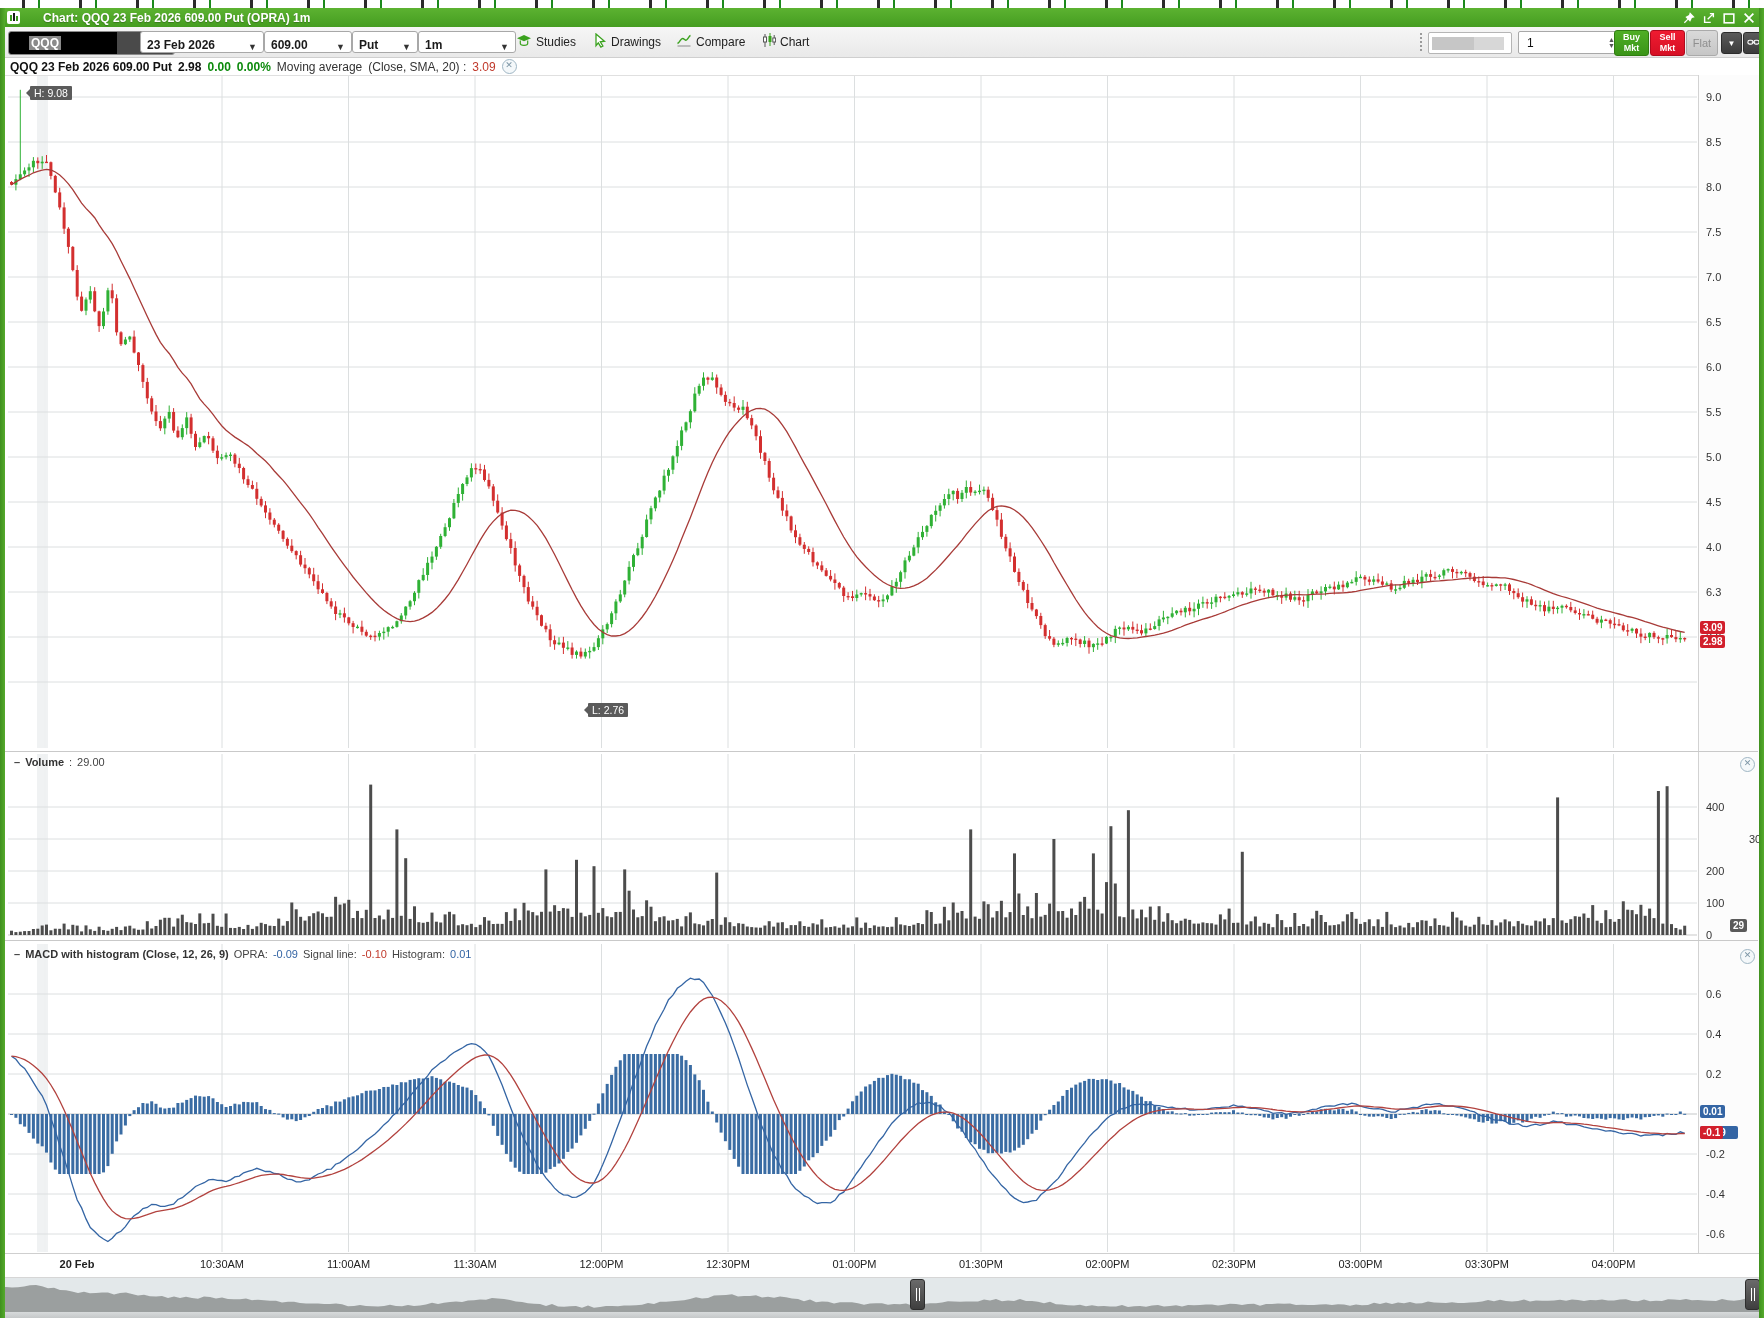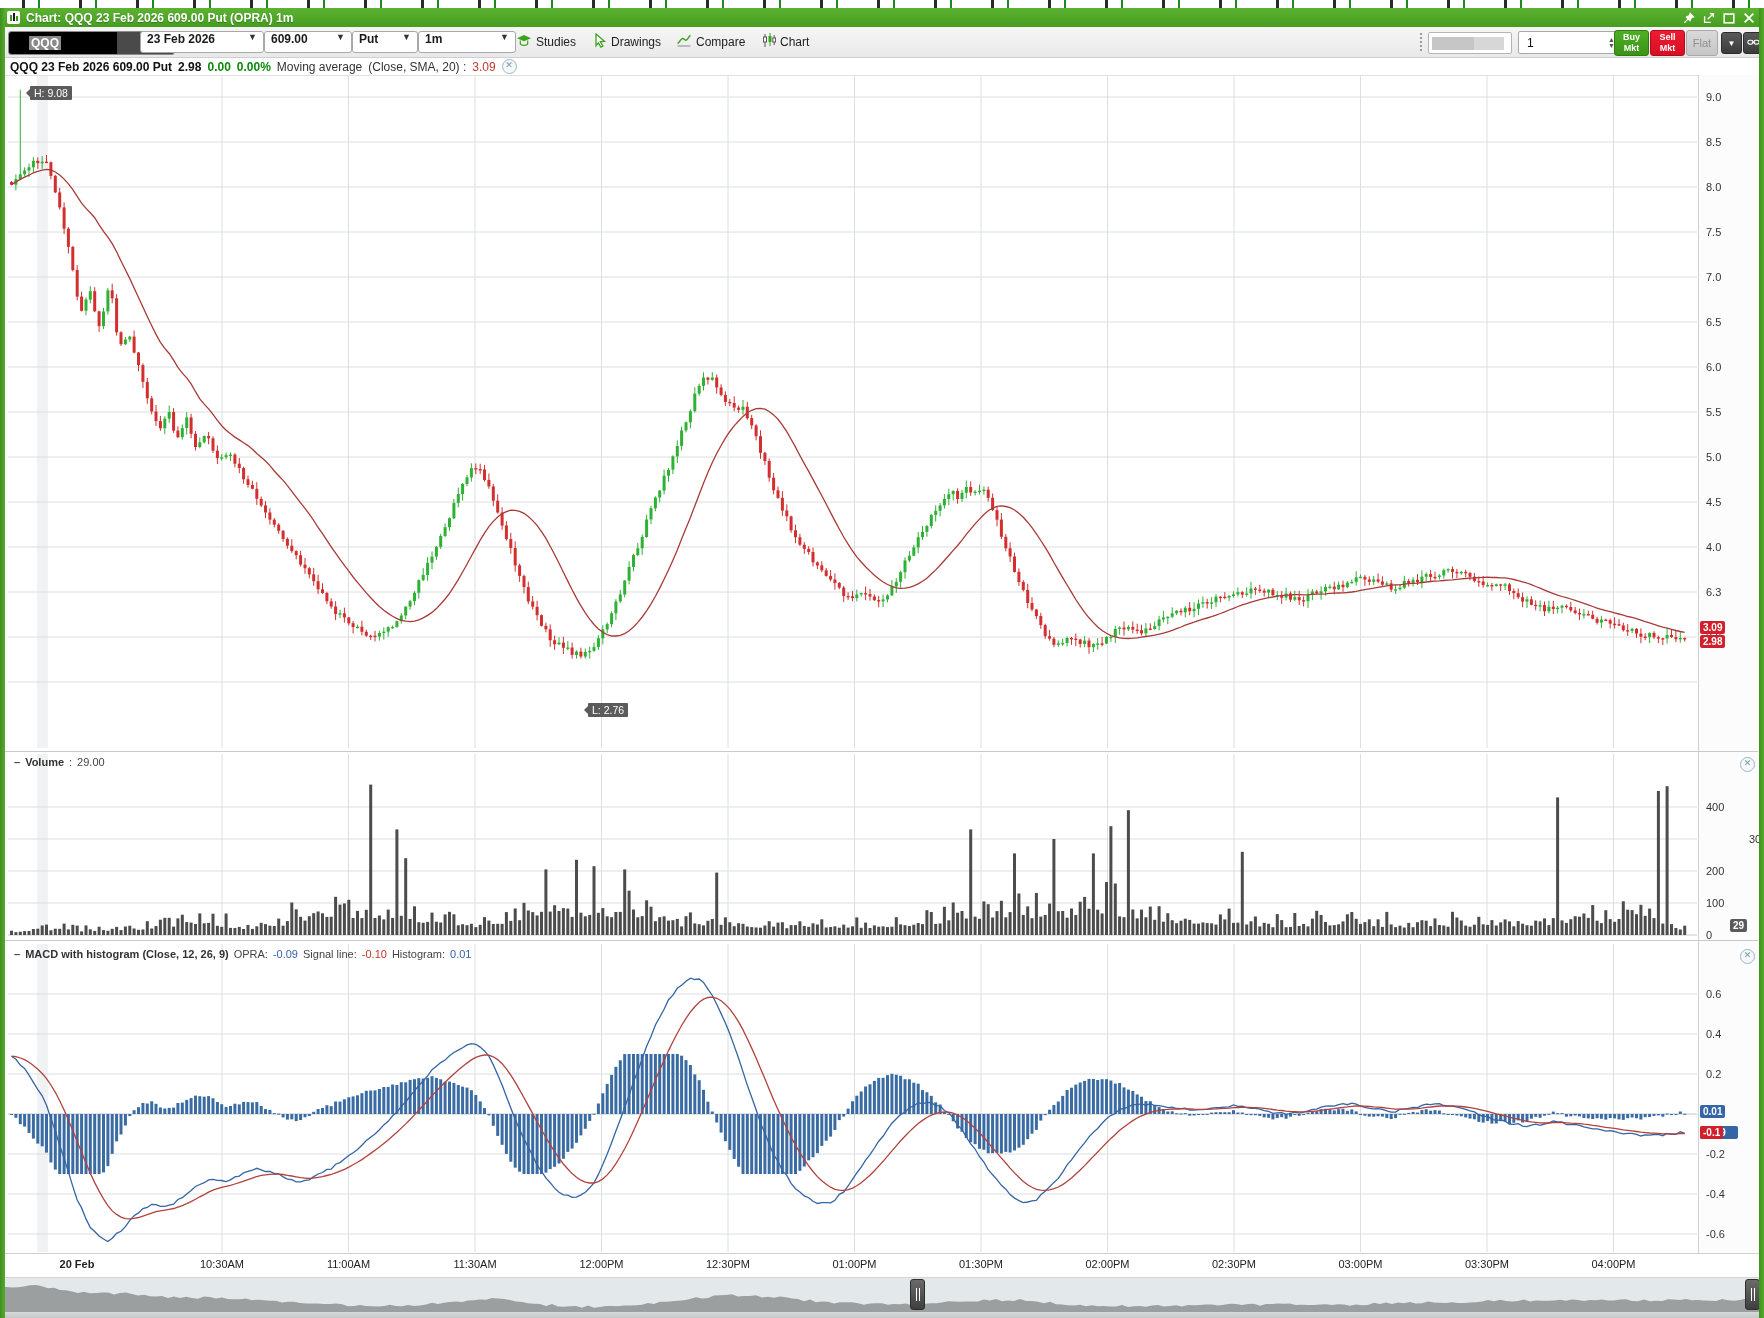--- a/index.html
+++ b/index.html
@@ -3,31 +3,31 @@
 <meta charset="utf-8">
 <style>
   html,body{margin:0;padding:0;background:#fff;}
   .win{position:relative;width:1764px;height:1318px;font-family:"Liberation Sans",sans-serif;overflow:hidden;background:#fff;}
   .abs{position:absolute;}
   
   .top-sliver{left:0;top:0;width:1764px;height:8px;background:
     repeating-linear-gradient(90deg,#fff 0 22px,#2b2b2b 22px 25px,#fff 25px 38px,#1c8a1c 38px 40px,#fff 40px 57px);}
   
   .titlebar{left:0;top:8px;width:1764px;height:19px;background:linear-gradient(#5cb231,#459d20);display:flex;align-items:center;color:#fff;}
-  .titlebar .title{font-size:12px;font-weight:bold;margin-left:6px;text-shadow:0 1px 1px rgba(0,0,0,.25);}
+  .titlebar .title{font-size:12px;font-weight:bold;margin-left:23px;text-shadow:0 1px 1px rgba(0,0,0,.25);}
   .tws-logo{width:13px;height:13px;margin-left:7px;background:#fff;border-radius:2px;display:inline-flex;align-items:center;justify-content:center;}
   .tb-icons{position:absolute;right:8px;top:0;height:19px;display:flex;align-items:center;gap:6px;}
   .tb-ic{width:14px;height:14px;display:inline-flex;cursor:pointer;}
   
   .toolbar{left:0;top:27px;width:1764px;height:30px;background:linear-gradient(#f6f6f6,#e9e9e9);border-bottom:1px solid #cfcfcf;}
   .symgrp{left:8px;top:4px;height:22px;display:flex;border:1px solid #8b8b8b;border-radius:3px;overflow:hidden;}
   .symfield{width:88px;background:#000;color:#fff;font-size:12px;font-weight:bold;display:flex;align-items:center;padding-left:20px;}
   .symfield .sel{background:#8a8a8a;padding:0 2px;}
   .symbadge{width:30px;background:#4a4a4a;color:#fff;font-size:9px;font-weight:bold;display:flex;align-items:center;justify-content:center;padding-left:27px;}
-  .combo{top:4px;height:20px;background:#fff;border:1px solid #a8a8a8;border-radius:3px;display:flex;align-items:flex-start;justify-content:space-between;padding:0 6px;font-size:12px;font-weight:bold;color:#1a1a1a;cursor:pointer;}
+  .combo{top:4px;height:20px;background:#fff;border:1px solid #a8a8a8;border-radius:3px;display:flex;align-items:flex-end;justify-content:space-between;padding:0 6px;font-size:12px;font-weight:bold;color:#1a1a1a;cursor:pointer;}
   .combo .caret{font-size:9px;color:#333;margin-left:8px;}
   .toolbtn{top:5px;height:20px;display:flex;align-items:center;gap:4px;font-size:12px;color:#222;cursor:pointer;}
   .dots{top:6px;width:4px;height:18px;border-left:2px dotted #9a9a9a;}
   .blurbox{top:5px;width:82px;height:20px;background:#fff;border:1px solid #b5b5b5;border-radius:2px;display:flex;align-items:center;}
   .blurbox .blk{margin-left:3px;width:72px;height:13px;background:linear-gradient(90deg,#c6c6c6 0 58%,#d7d7d7 58%);}
   .spinner{top:4px;width:88px;height:21px;background:#fff;border:1px solid #a8a8a8;border-radius:2px;display:flex;align-items:center;justify-content:space-between;font-size:12px;color:#111;padding:0 3px 0 8px;}
   .spinner .arr{display:flex;flex-direction:column;font-size:7px;line-height:6px;color:#555;}
   .obtn{top:3px;width:33px;height:24px;border-radius:3px;color:#fff;font-size:9px;font-weight:bold;line-height:11px;text-align:center;display:flex;align-items:center;justify-content:center;cursor:pointer;}
   .buy{background:linear-gradient(#4fae25,#3a9417);border:1px solid #2f7d10;}
   .sell{background:linear-gradient(#ef1b31,#d60f24);border:1px solid #b00a1c;}

